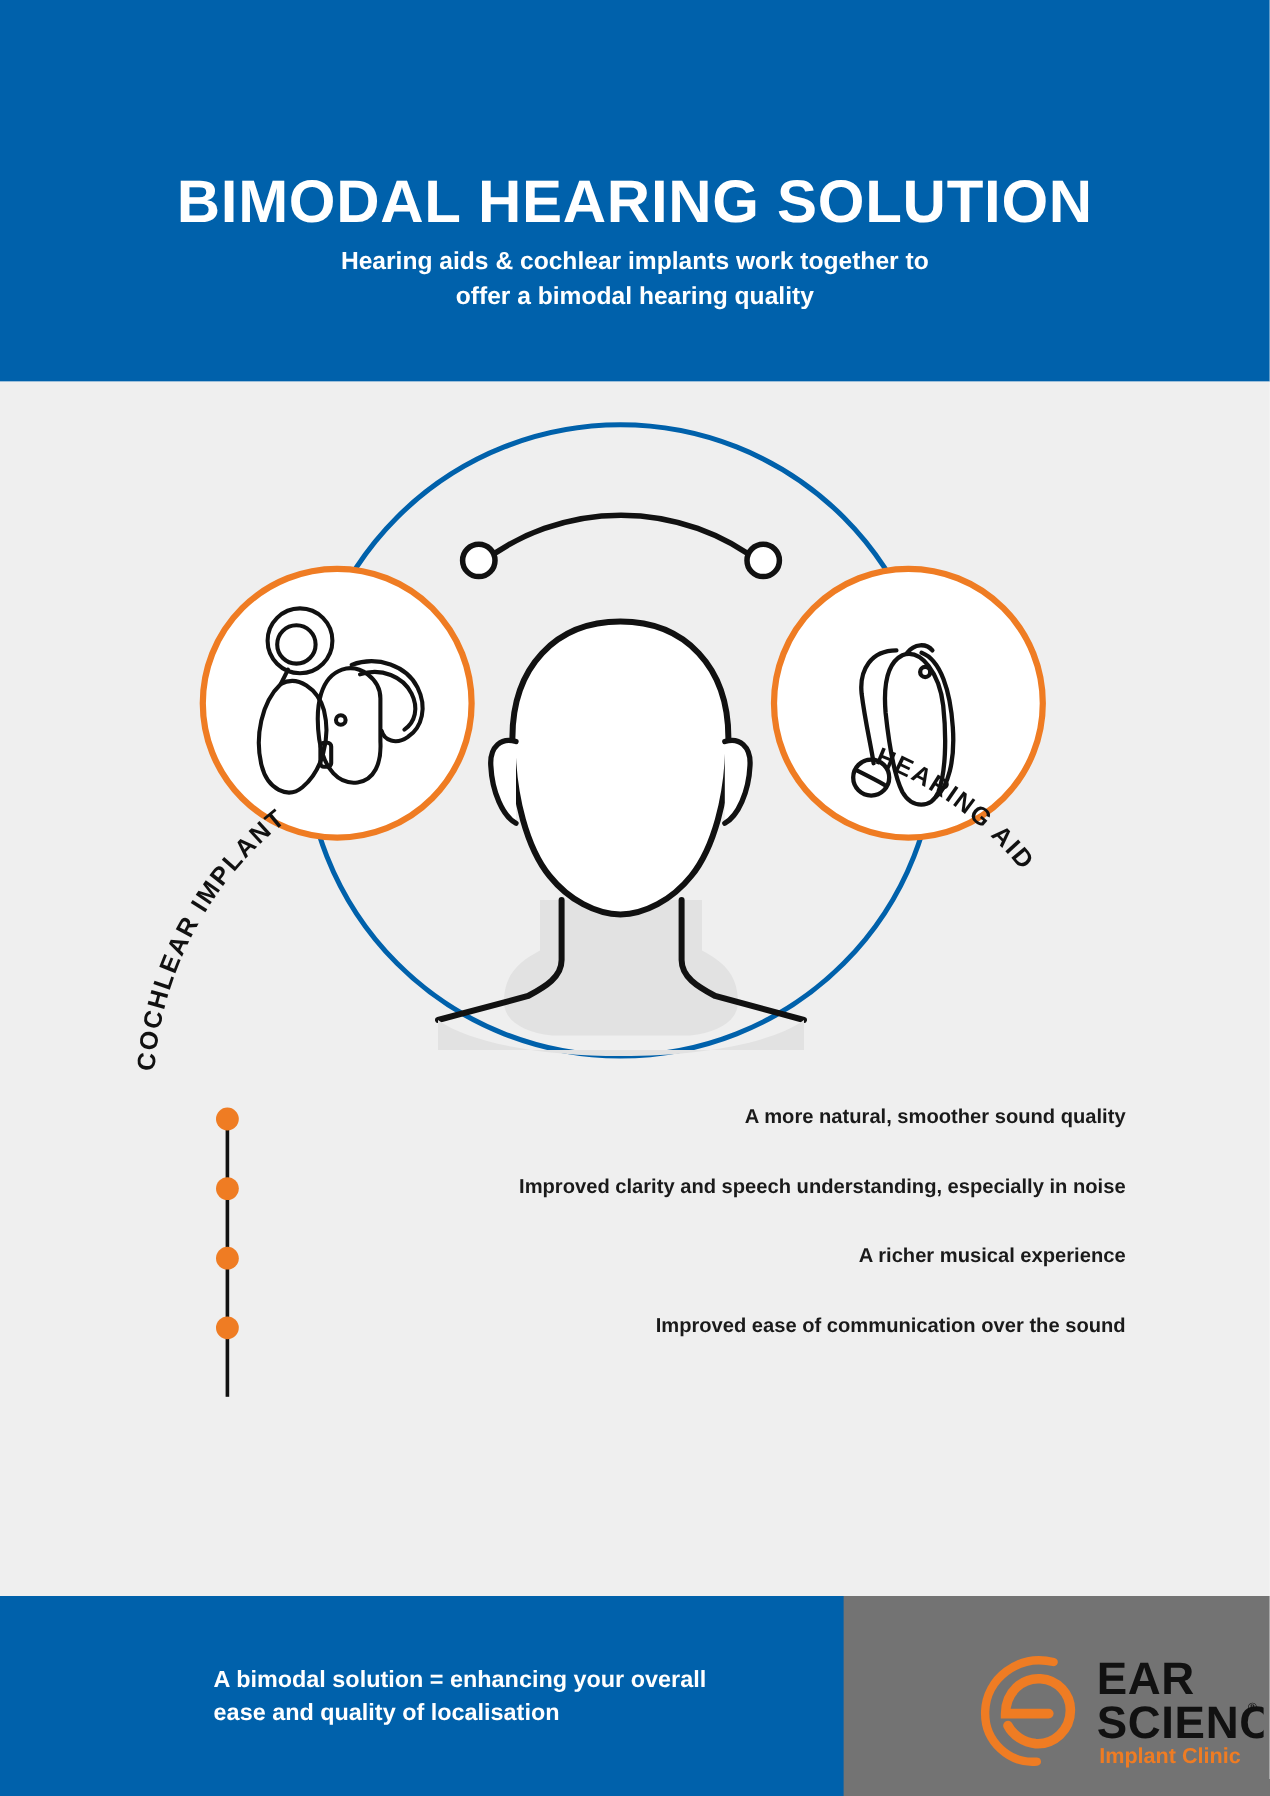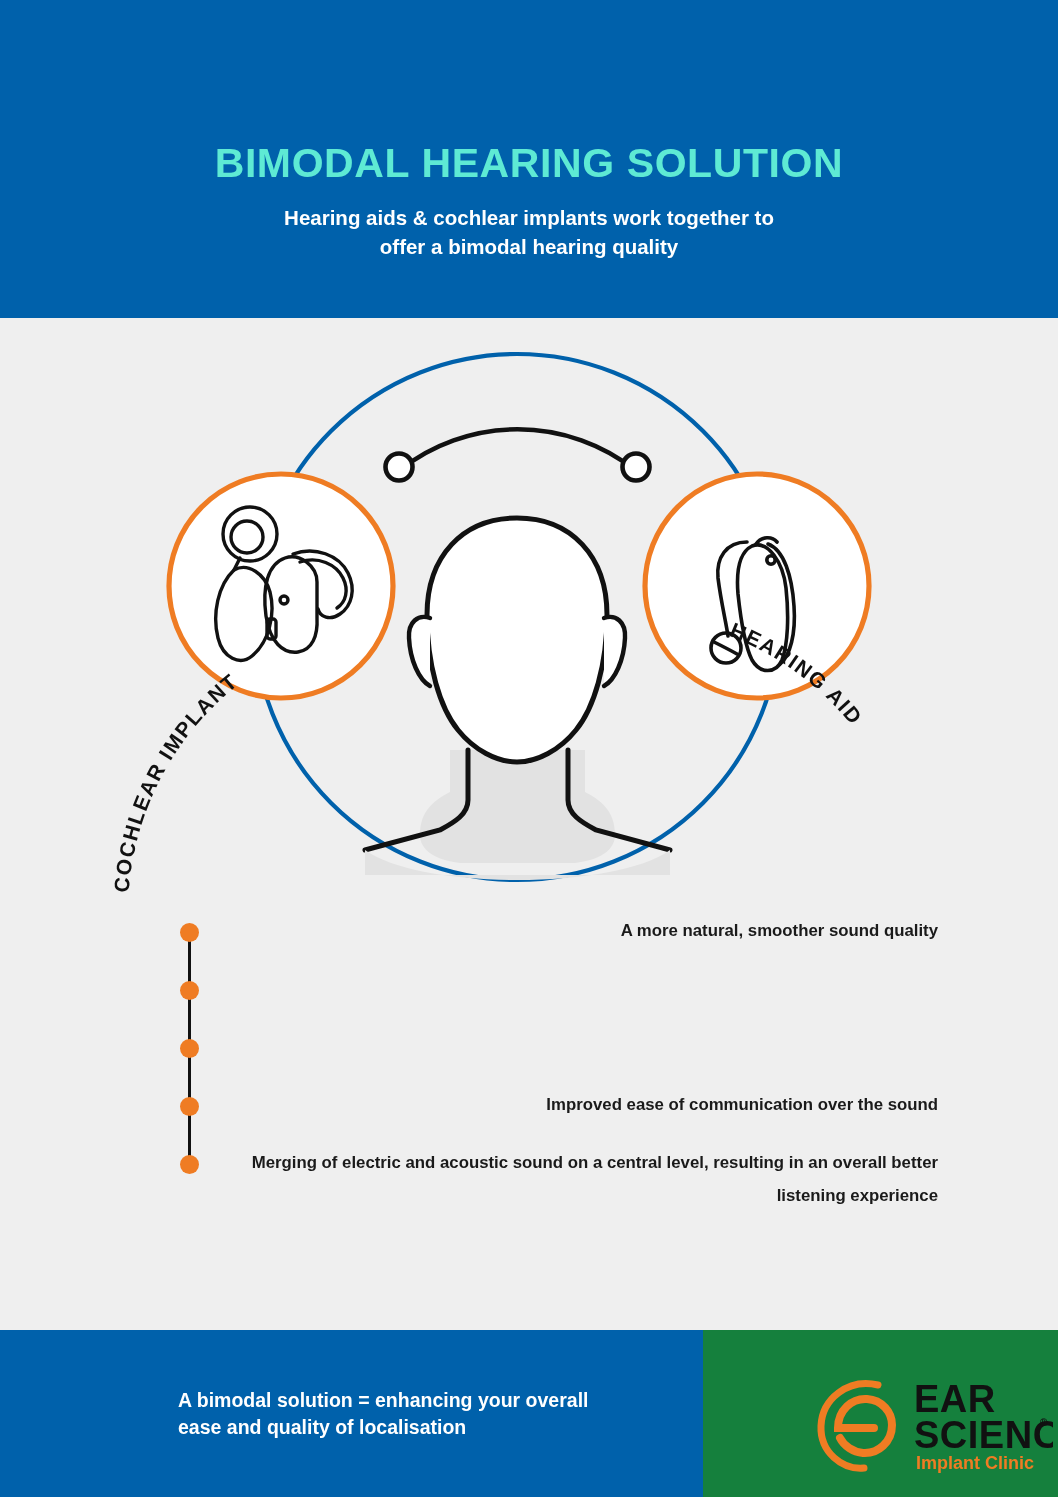--- a/index.html
+++ b/index.html
@@ -22,22 +22,22 @@
     width: 1058px;
     height: 318px;
     background: #0061ab;
     box-sizing: border-box;
   }
   .header-title {
     position: absolute;
     left: 0; top: 143px;
     width: 1058px;
     text-align: center;
-    color: #5eead4;
-    font-size: 41px;
+    color: #ffffff;
+    font-size: 50px;
     font-weight: bold;
     letter-spacing: 0.6px;
     line-height: 1;
   }
   .header-sub {
     position: absolute;
     left: 0; top: 203px;
     width: 1058px;
     text-align: center;
     color: #ffffff;
@@ -122,21 +122,21 @@
     padding-left: 9px;
     text-align: right;
   }
 
   
   .footer {
     position: absolute;
     left: 0; top: 1330px;
     width: 1058px;
     height: 167px;
-    background: #15803d;
+    background: #737373;
   }
   .footer-blue {
     position: absolute;
     left: 0; top: 0;
     width: 703px;
     height: 167px;
     background: #0061ab;
   }
   .footer-text {
     position: absolute;
@@ -319,44 +319,39 @@
     </div>
     <div class="benefit-text">A more natural, smoother sound quality</div>
   </div>
 
 
   <div class="benefit-row">
     <div class="dot-col">
       <div class="spine"></div>
       <div class="dot"></div>
     </div>
+    <div class="benefit-text">Improved clarity and speech understanding, especially in noise</div>
   </div>
 
   <div class="benefit-row">
     <div class="dot-col">
       <div class="spine"></div>
       <div class="dot"></div>
     </div>
+    <div class="benefit-text">A richer musical experience</div>
   </div>
 
   <div class="benefit-row">
     <div class="dot-col">
       <div class="spine"></div>
       <div class="dot"></div>
     </div>
     <div class="benefit-text">Improved ease of communication over the sound</div>
   </div>
 
-  <div class="benefit-row last">
-    <div class="dot-col">
-
-      <div class="dot"></div>
-    </div>
-    <div class="benefit-text">Merging of electric and acoustic sound on a central level, resulting in an overall better listening experience</div>
-  </div>
 
 </div>
 
 <div class="footer">
   <div class="footer-blue"></div>
   <div class="footer-text">
     <span>A bimodal solution = enhancing your overall</span>
     <span>ease and quality of localisation</span>
   </div>
 </div>

